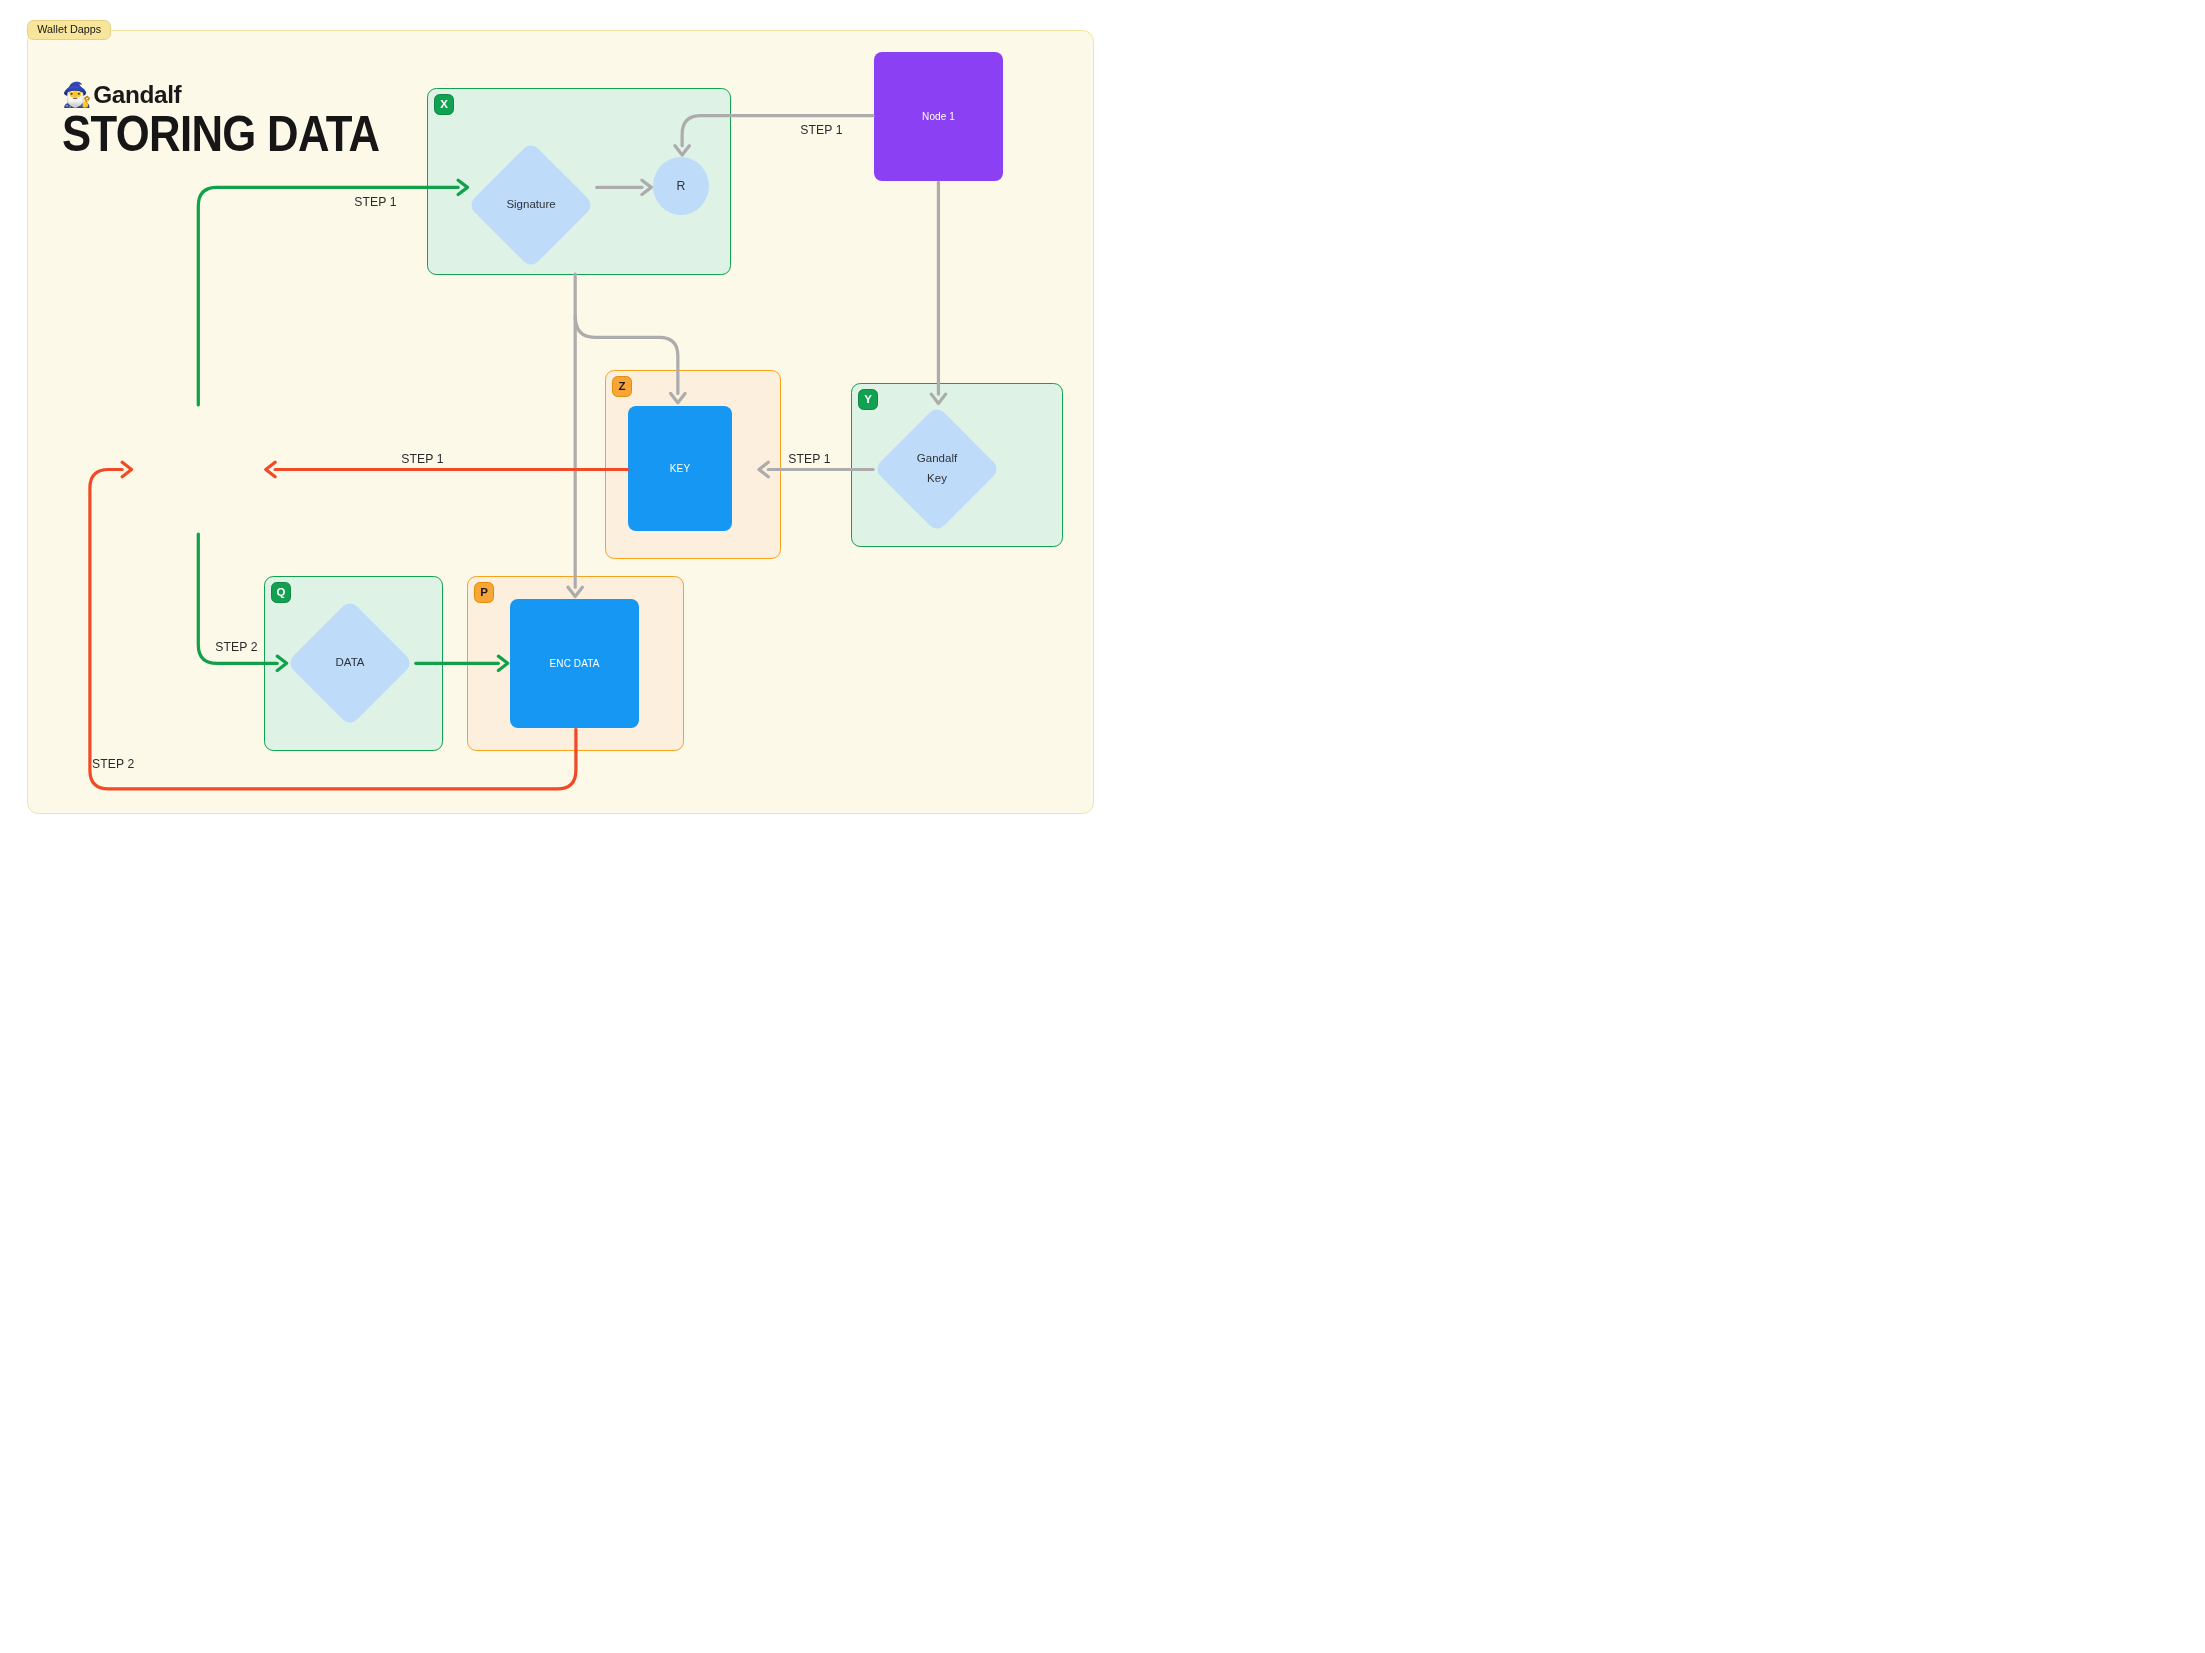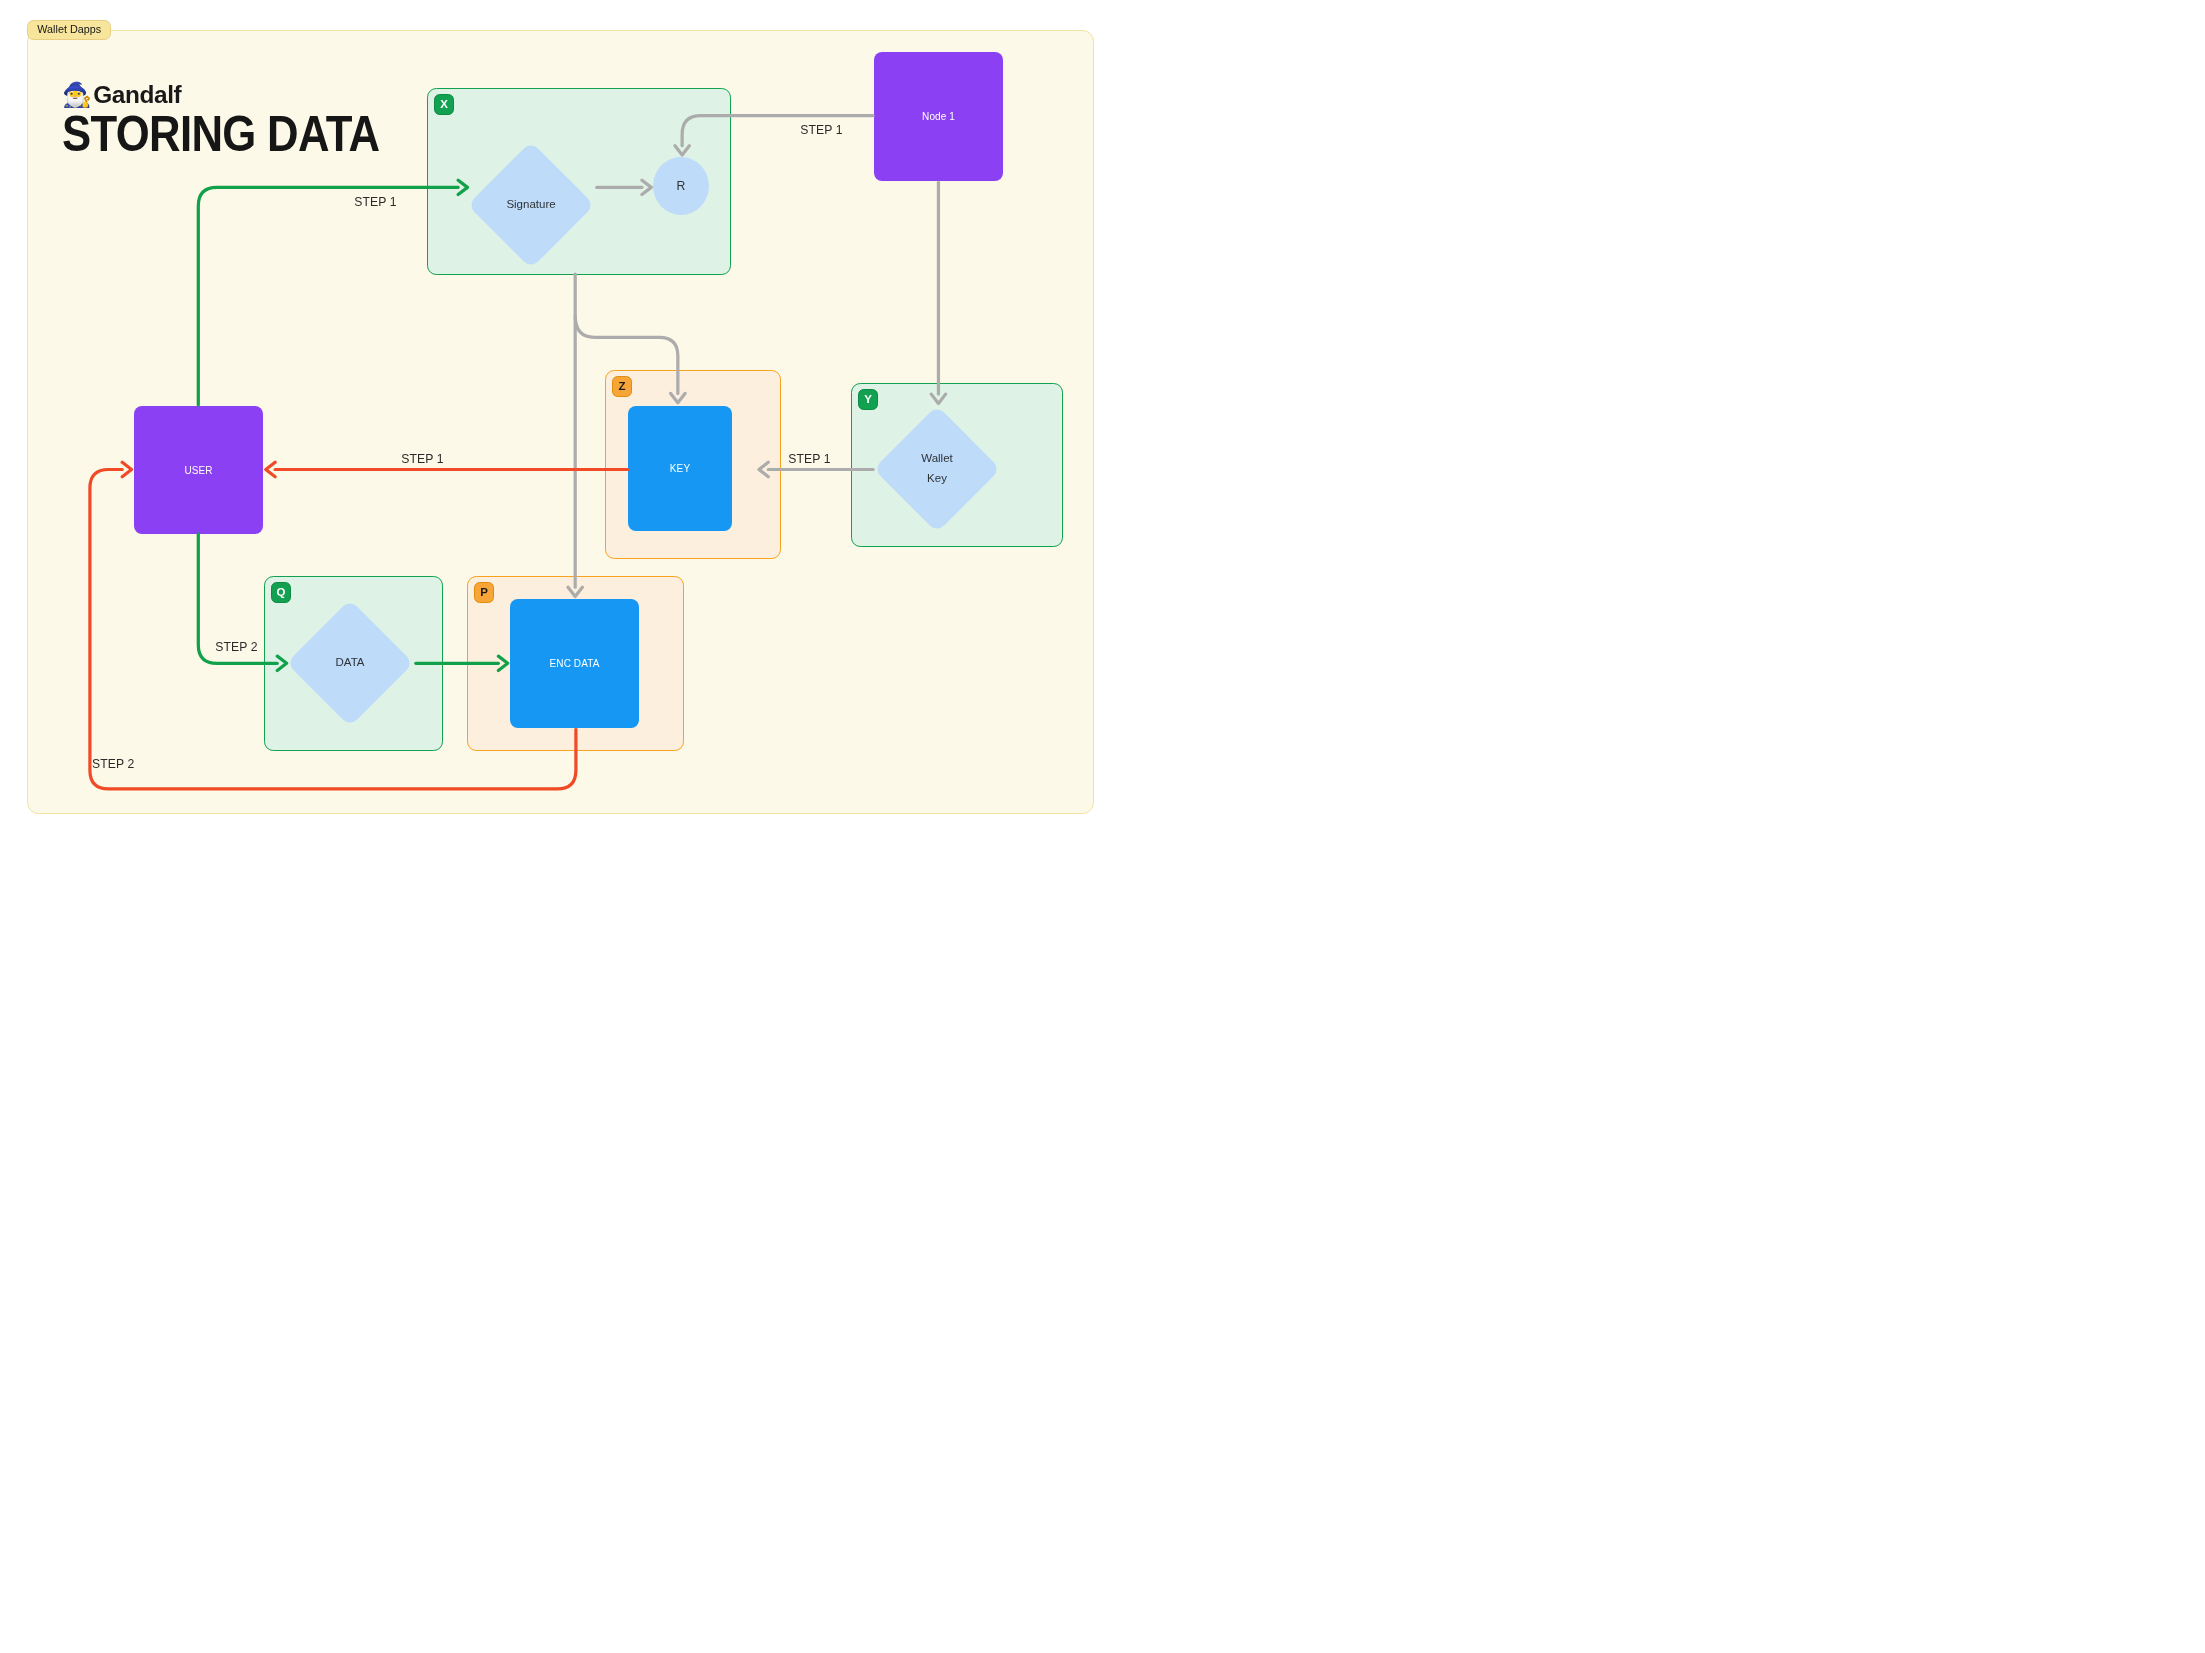--- a/index.html
+++ b/index.html
@@ -103,34 +103,33 @@
   <div class="group green" style="left:264px;top:576px;width:177px;height:173px;">
     <div class="gbadge green">Q</div>
   </div>
 
   <div class="group orange" style="left:467px;top:576px;width:215px;height:173px;">
     <div class="gbadge orange">P</div>
   </div>
 
   <div class="node purple" style="left:874px;top:52px;width:129px;height:129px;">Node 1</div>
 
-  <div class="node purple" style="left:134px;top:406px;width:129px;height:128px;">USER</div>
 
   <div class="node blue" style="left:628px;top:406px;width:104px;height:125px;">KEY</div>
 
   <div class="node blue" style="left:510px;top:599px;width:129px;height:129px;">ENC DATA</div>
 
   <div class="diamond" style="left:486px;top:160px;width:90px;height:90px;">
     <div class="shape"></div>
     <div class="dlabel">Signature</div>
   </div>
 
   <div class="diamond" style="left:892px;top:424px;width:90px;height:90px;">
     <div class="shape"></div>
-    <div class="dlabel narrow">Wallet Key</div>
+    <div class="dlabel narrow">Gandalf Key</div>
   </div>
 
   <div class="diamond" style="left:305px;top:618px;width:90px;height:90px;">
     <div class="shape"></div>
     <div class="dlabel">DATA</div>
   </div>
 
   <div class="circle-node" style="left:653px;top:157px;width:56px;height:58px;">R</div>
 
   <svg class="edges" width="1103" height="827" viewBox="0 0 1536 1152">

